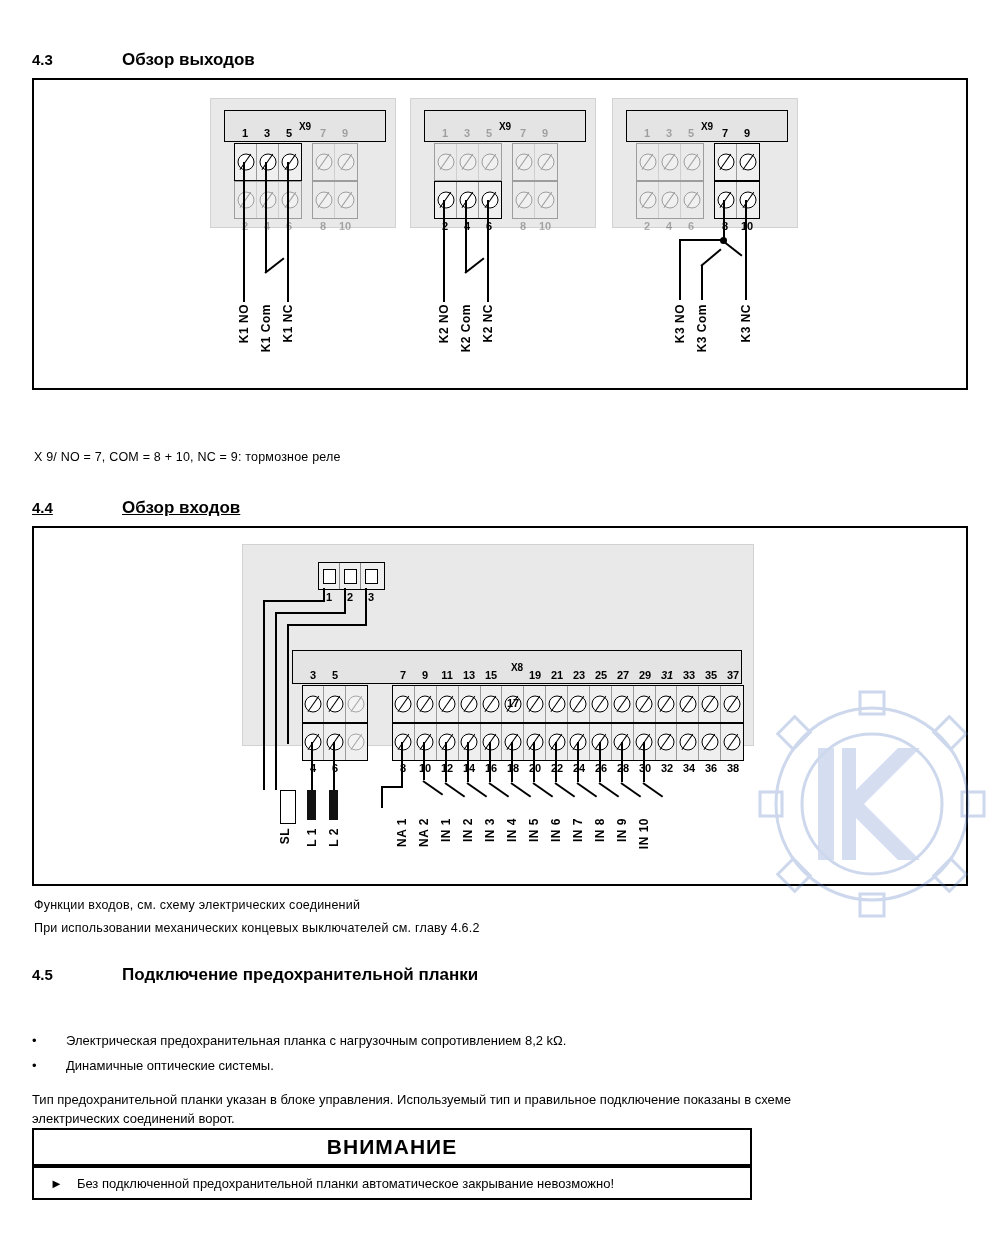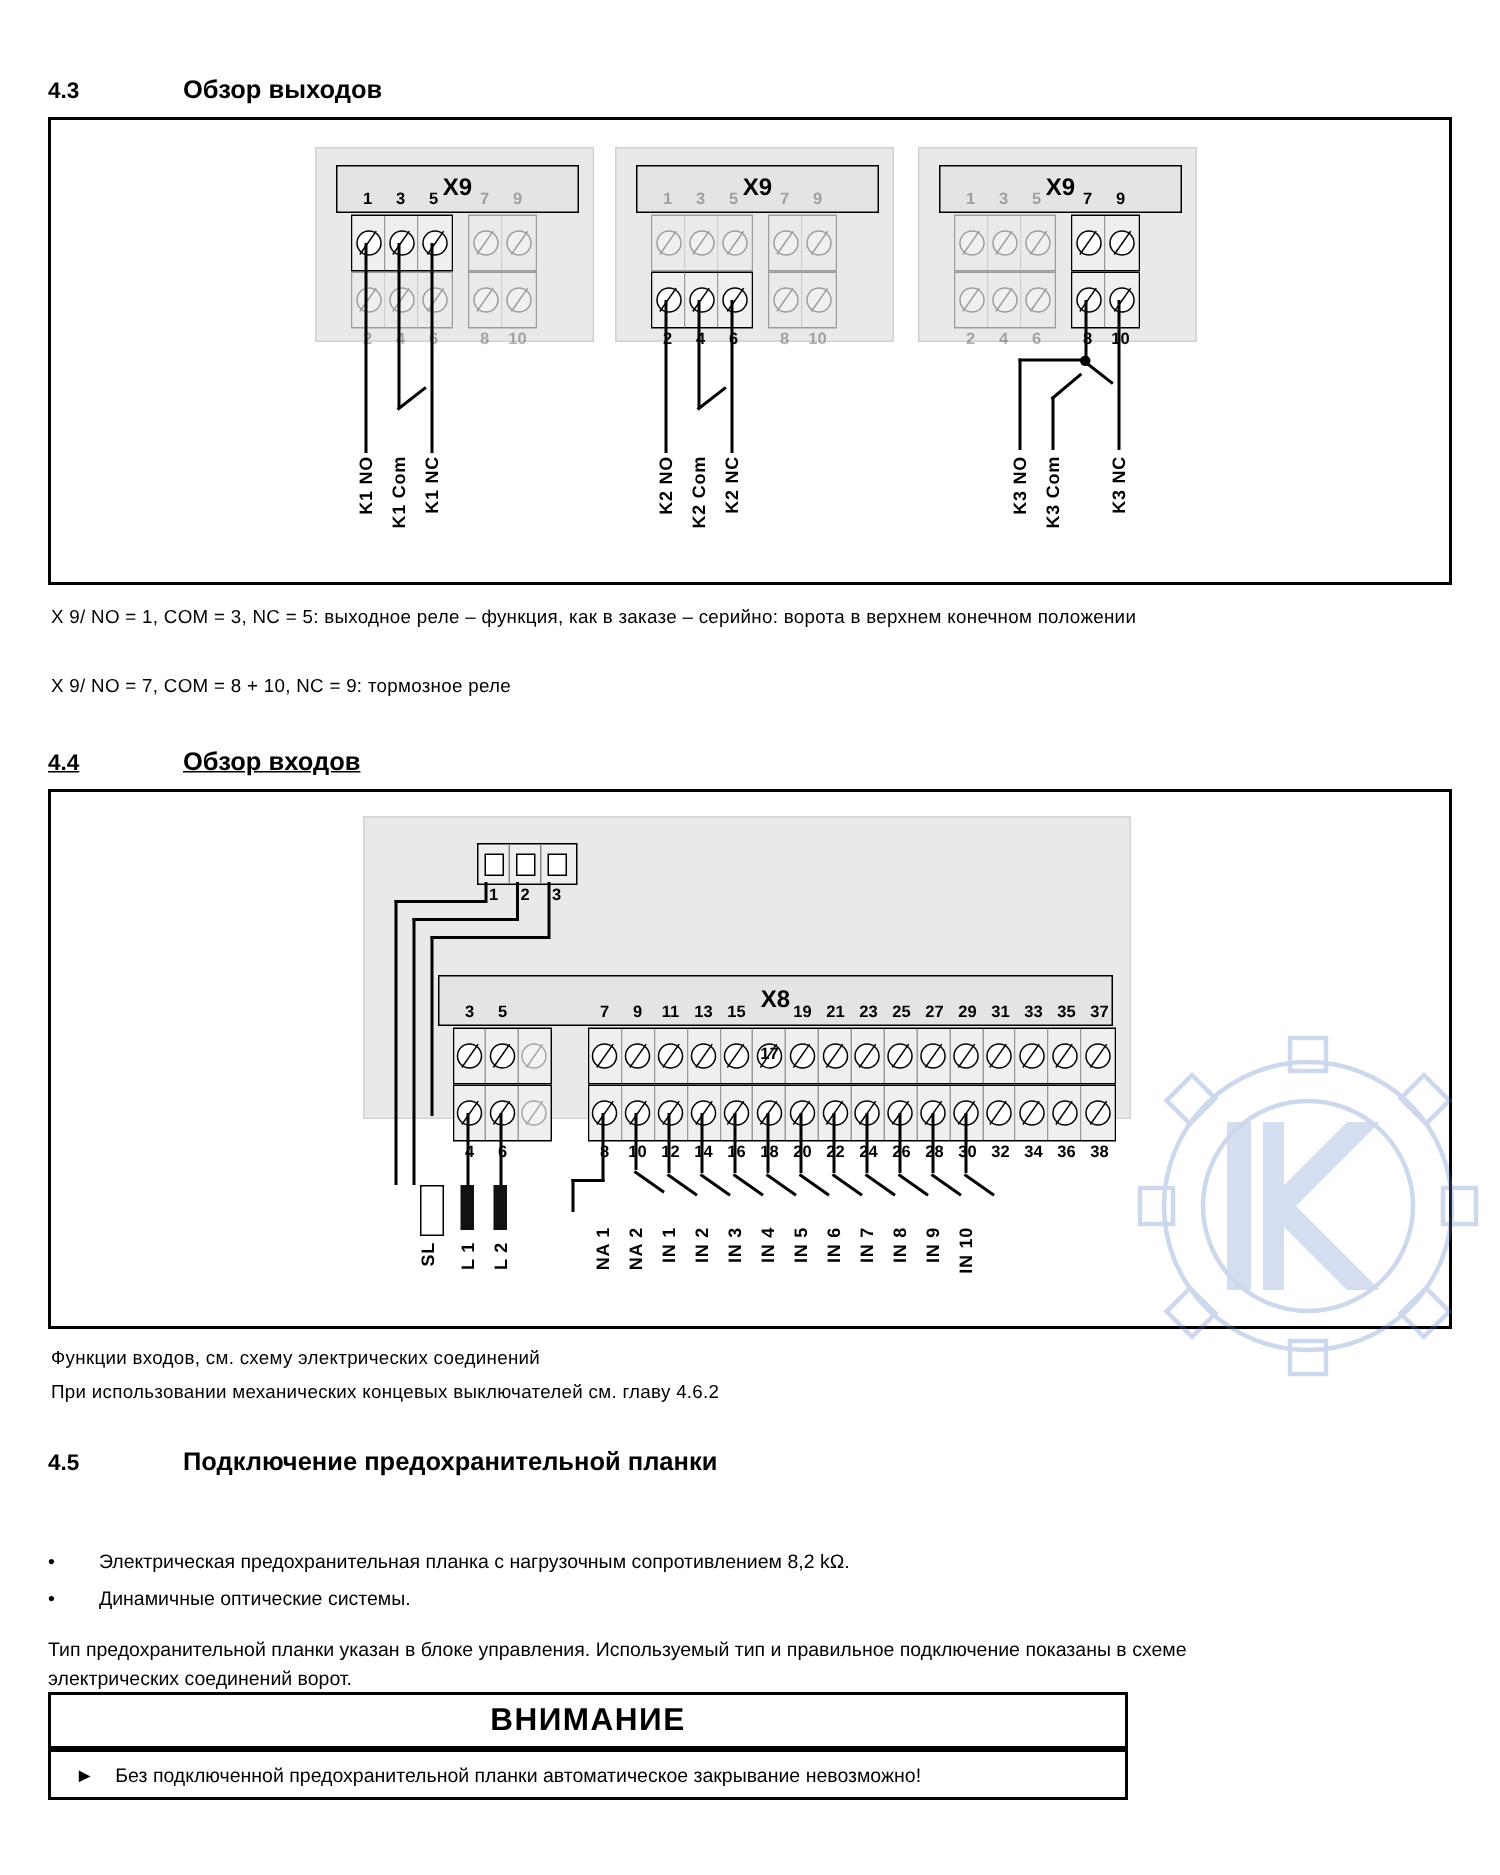--- a/index.html
+++ b/index.html
@@ -33,21 +33,21 @@
 
   
   .txt{position:absolute;font-size:12.5px;letter-spacing:.2px;}
   .body-txt{position:absolute;font-size:13px;line-height:19px;}
 
   
   .grayblock{position:absolute;background:#e9e9e9;border:1px solid #d2d2d2;}
   .x9head{
     position:absolute;background:#e4e4e4;border:1.5px solid #000;
     display:flex;align-items:center;justify-content:center;
-    font-weight:bold;font-size:16px;
+    font-weight:bold;font-size:10px;
   }
   .termrow{position:absolute;border:1.5px solid #000;background:#efefef;box-sizing:border-box;display:flex;}
   .term{
     width:22px;border-right:1px solid #9a9a9a;box-sizing:border-box;
     position:relative;background:#efefef;
   }
   .term:last-child{border-right:none;}
   .term .screw{
     position:absolute;left:50%;top:50%;transform:translate(-50%,-50%);
     width:15px;height:15px;border-radius:50%;border:1.4px solid #000;background:#fff;
@@ -296,21 +296,20 @@
     <div class="wire vw" style="left:645px;top:159px;height:61px;"></div>
     <div class="wire vw" style="left:667px;top:185px;height:35px;"></div>
     <div class="wire" style="left:667px;top:185px;width:26px;height:2px;transform:rotate(-40deg);transform-origin:left center;"></div>
     <div class="wire" style="left:689px;top:160px;width:24px;height:2px;transform:rotate(38deg);transform-origin:left center;"></div>
 
     <div class="vlabel" style="left:639px;top:224px;">K3 NO</div>
     <div class="vlabel" style="left:661px;top:224px;">K3 Com</div>
     <div class="vlabel" style="left:705px;top:224px;">K3 NC</div>
   </div>
 
-  <div class="txt" style="left:34px;top:404px;">X 9/ NO = 1,  COM = 3,  NC = 5: выходное реле – функция, как в заказе – серийно: ворота в верхнем конечном положении</div>
   <div class="txt" style="left:34px;top:450px;">X 9/ NO = 7,  COM = 8 + 10,  NC = 9: тормозное реле</div>
 
   <div class="sec-head" style="left:32px;top:498px;text-decoration:underline;">
     <span class="sec-num">4.4</span>
     <span class="sec-title">Обзор входов</span>
   </div>
 
   <div class="frame" style="left:32px;top:526px;width:936px;height:360px;">
 
     <div class="grayblock" style="left:208px;top:16px;width:510px;height:200px;"></div>
@@ -463,21 +462,21 @@
     <div class="tnum" style="left:402px;top:141px;">11</div>
     <div class="tnum" style="left:424px;top:141px;">13</div>
     <div class="tnum" style="left:446px;top:141px;">15</div>
     <div class="tnum" style="left:468px;top:141px;margin-top:28px;">17</div>
     <div class="tnum" style="left:490px;top:141px;">19</div>
     <div class="tnum" style="left:512px;top:141px;">21</div>
     <div class="tnum" style="left:534px;top:141px;">23</div>
     <div class="tnum" style="left:556px;top:141px;">25</div>
     <div class="tnum" style="left:578px;top:141px;">27</div>
     <div class="tnum" style="left:600px;top:141px;">29</div>
-    <div class="tnum" style="left:622px;top:141px;">31</div>
+    <div class="tnum" style="left:622px;top:141px;font-style:italic;">31</div>
     <div class="tnum" style="left:644px;top:141px;">33</div>
     <div class="tnum" style="left:666px;top:141px;">35</div>
     <div class="tnum" style="left:688px;top:141px;">37</div>
 
     <div class="tnum" style="left:268px;top:234px;">4</div>
     <div class="tnum" style="left:290px;top:234px;">6</div>
     <div class="tnum" style="left:358px;top:234px;">8</div>
     <div class="tnum" style="left:380px;top:234px;">10</div>
     <div class="tnum" style="left:402px;top:234px;">12</div>
     <div class="tnum" style="left:424px;top:234px;">14</div>

